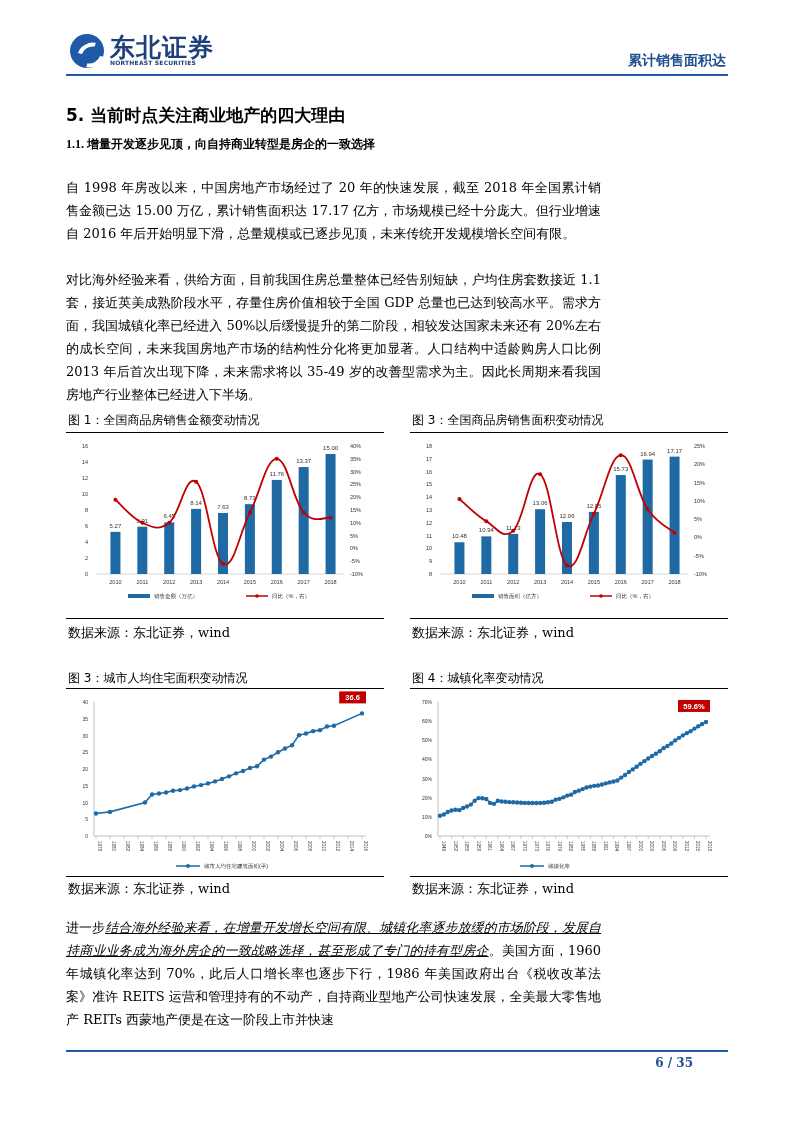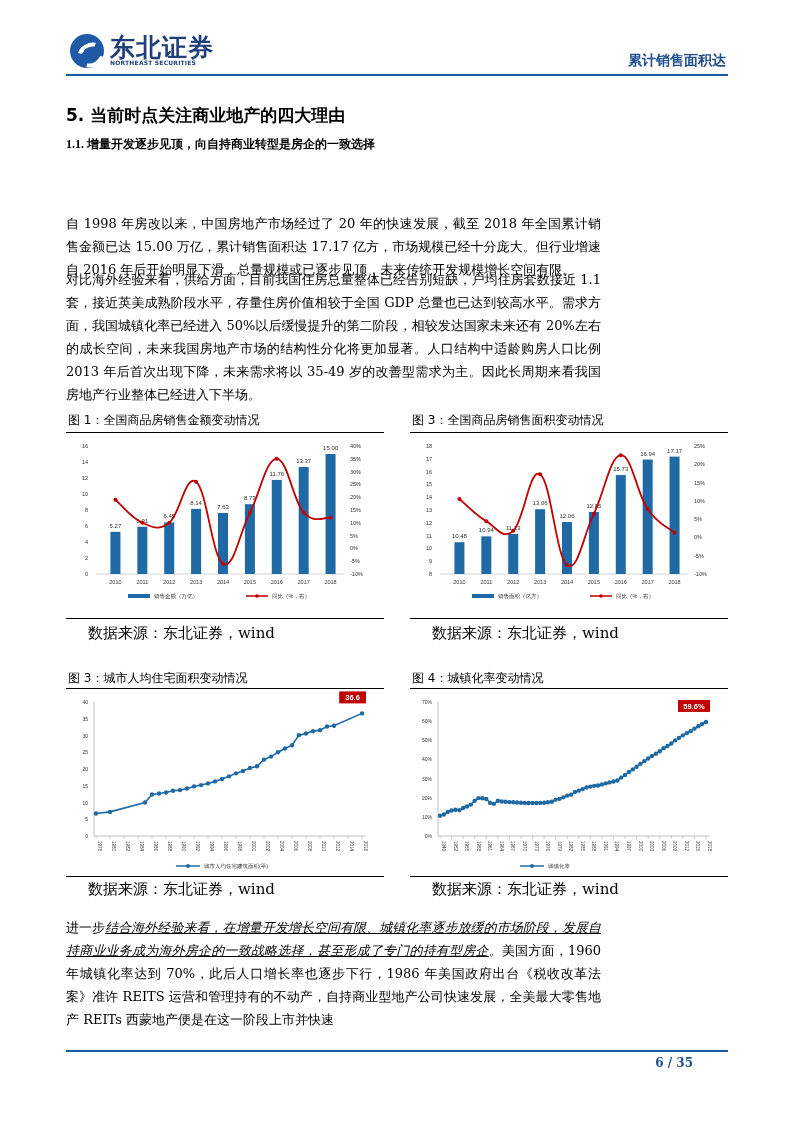--- a/index.html
+++ b/index.html
@@ -10,21 +10,21 @@
   .logo-mark::after { content: ""; position: absolute; left: 7px; top: 9px; width: 20px; height: 16px; border: 4px solid #fff; border-radius: 50%; border-left-color: transparent; border-right-color: transparent; transform: rotate(-30deg); }
   .logo-text { margin-left: 6px; }
   .logo-cn { font-family: "DejaVu Sans", sans-serif; font-weight: bold; font-size: 25px; color: #1f3f7a; letter-spacing: 1px; line-height: 22px; }
   .logo-en { font-family: "DejaVu Sans", sans-serif; font-size: 6px; font-weight: bold; color: #1f3f7a; letter-spacing: 0.2px; }
   .header-right { position: absolute; right: 2px; top: 18px; font-family: "DejaVu Sans", sans-serif; font-size: 14px; font-weight: bold; color: #1f4f8f; }
   .h1 { position: absolute; left: 66px; top: 104px; font-size: 17px; font-weight: bold; font-family: "DejaVu Sans", sans-serif; }
   .h2 { position: absolute; left: 66px; top: 136px; font-size: 12px; font-weight: bold; font-family: Liberation Serif, serif; }
   .para { position: absolute; left: 66px; width: 535px; font-size: 13px; line-height: 23px; text-align: justify; }
   .fig-title { position: absolute; font-size: 12px; font-weight: normal; font-family: "DejaVu Sans", sans-serif; }
   .fig-rule { position: absolute; height: 1px; background: #000; }
-  .fig-source { position: absolute; font-size: 15px; margin-left: 20px; }
+  .fig-source { position: absolute; font-size: 13px; }
   svg text { font-family: "Liberation Sans", sans-serif; }
   .footer-rule { position: absolute; left: 66px; top: 1050px; width: 662px; height: 2px; background: #1f5aa6; }
   .page-num { position: absolute; right: 100px; top: 1056px; font-size: 12px; font-weight: bold; color: #1f4f8f; margin-left: 48px; }
   .u { text-decoration: underline; font-style: italic; }
 </style>
 </head>
 <body>
 
 <div class="header">
   <div class="logo">
@@ -33,21 +33,21 @@
       <div class="logo-cn">东北证券</div>
       <div class="logo-en">NORTHEAST SECURITIES</div>
     </div>
   </div>
   <div class="header-right">累计销售面积达</div>
 </div>
 
 <div class="h1">5.  当前时点关注商业地产的四大理由</div>
 <div class="h2">1.1.   增量开发逐步见顶，向自持商业转型是房企的一致选择</div>
 
-<div class="para" style="top:176px;margin-top:36px;">自 1998 年房改以来，中国房地产市场经过了 20 年的快速发展，截至 2018 年全国累计销售金额已达 15.00 万亿，累计销售面积达 17.17 亿方，市场规模已经十分庞大。但行业增速自 2016 年后开始明显下滑，总量规模或已逐步见顶，未来传统开发规模增长空间有限。</div>
+<div class="para" style="top:176px;">自 1998 年房改以来，中国房地产市场经过了 20 年的快速发展，截至 2018 年全国累计销售金额已达 15.00 万亿，累计销售面积达 17.17 亿方，市场规模已经十分庞大。但行业增速自 2016 年后开始明显下滑，总量规模或已逐步见顶，未来传统开发规模增长空间有限。</div>
 <div class="para" style="top:268px;">对比海外经验来看，供给方面，目前我国住房总量整体已经告别短缺，户均住房套数接近 1.1 套，接近英美成熟阶段水平，存量住房价值相较于全国 GDP 总量也已达到较高水平。需求方面，我国城镇化率已经进入 50%以后缓慢提升的第二阶段，相较发达国家未来还有 20%左右的成长空间，未来我国房地产市场的结构性分化将更加显著。人口结构中适龄购房人口比例 2013 年后首次出现下降，未来需求将以 35-49 岁的改善型需求为主。因此长周期来看我国房地产行业整体已经进入下半场。</div>
 
 <div class="fig-title" style="left:68px; top:412px;">图 1：全国商品房销售金额变动情况</div>
 <div class="fig-rule" style="left:66px; top:432px; width:318px;"></div>
 <svg style="position:absolute; left:66px; top:436px;" width="318" height="176" id="chart1">
     <text x="22" y="140" font-size="5.5" text-anchor="end" fill="#333">0</text>
     <text x="22" y="124" font-size="5.5" text-anchor="end" fill="#333">2</text>
     <text x="22" y="108" font-size="5.5" text-anchor="end" fill="#333">4</text>
     <text x="22" y="92" font-size="5.5" text-anchor="end" fill="#333">6</text>
     <text x="22" y="76" font-size="5.5" text-anchor="end" fill="#333">8</text>

